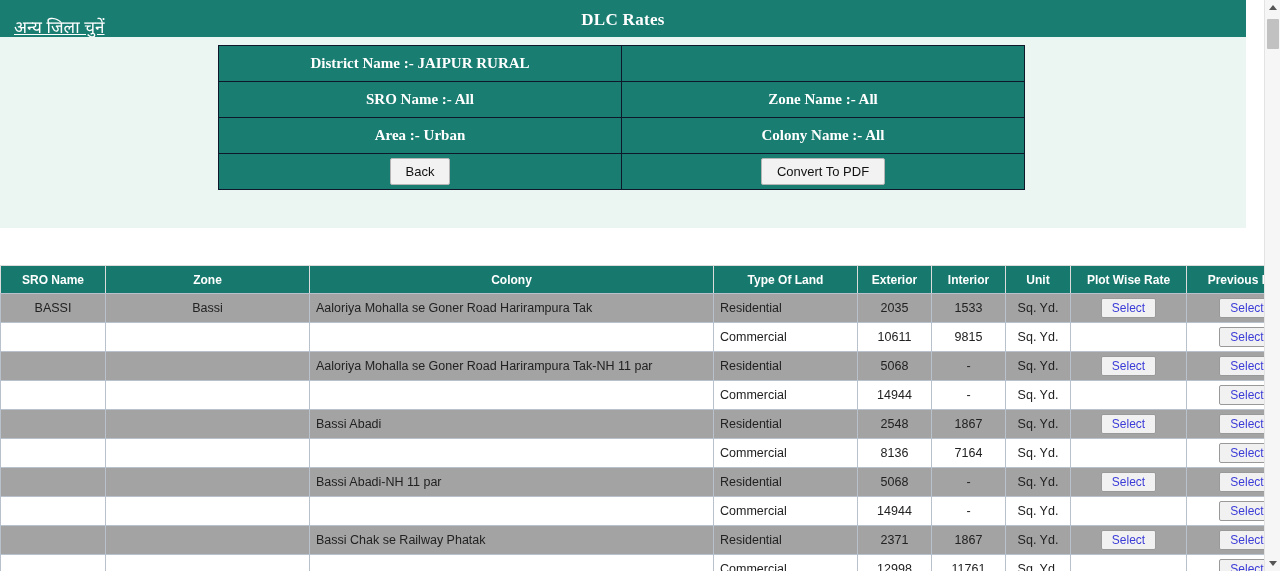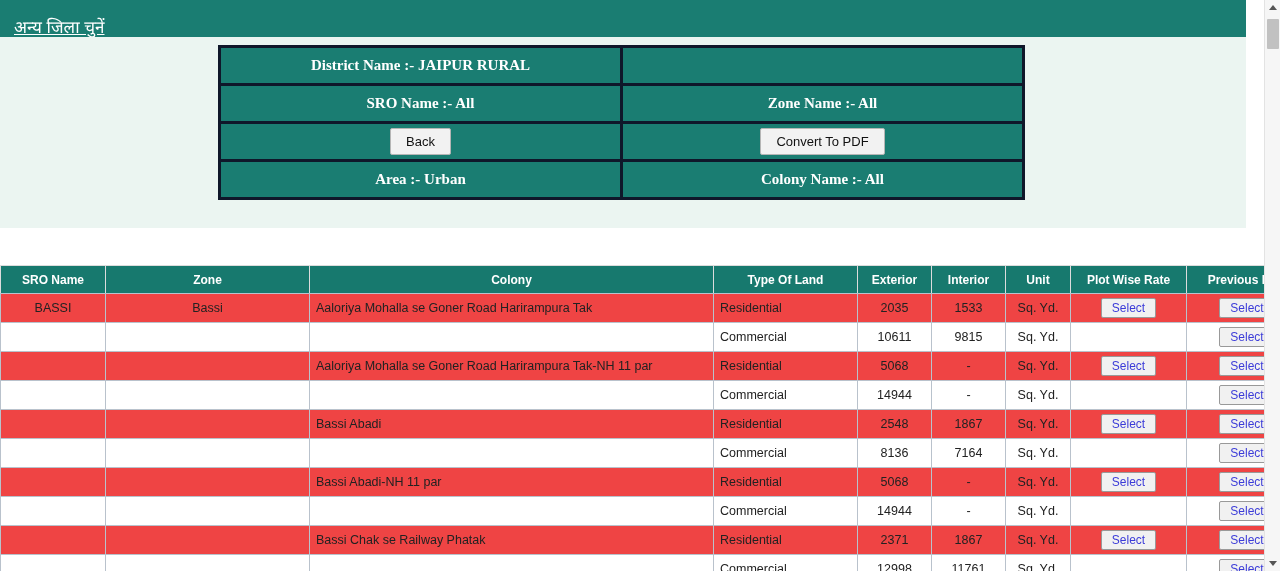--- a/index.html
+++ b/index.html
@@ -75,21 +75,21 @@
   table.infotable {
     position: absolute;
     left: 218px;
     top: 8px;
     width: 807px;
     border-collapse: collapse;
     background: #1a7d72;
     table-layout: fixed;
   }
   table.infotable td {
-    border: 3px solid #0f172a;
+    border: 1px solid #0f172a;
     color: #ffffff;
     font-family: "Liberation Serif", serif;
     font-weight: bold;
     font-size: 15px;
     text-align: center;
     height: 35px;
     padding: 0;
   }
   td.info-blank { }
   .plainbtn {
@@ -131,21 +131,21 @@
   table.ratetable tbody td {
     border: 1px solid #b9c2cc;
     height: 28px;
     padding: 0 6px;
     font-size: 12.5px;
     color: #222;
     vertical-align: middle;
     overflow: hidden;
     white-space: nowrap;
   }
-  tr.odd td { background: #ef4444; }
+  tr.odd td { background: #a3a3a3; }
   tr.even td { background: #ffffff; }
   .c-sro     { width: 98px;  text-align: center; }
   .c-zone    { width: 197px; text-align: center; }
   .c-colony  { width: 397px; text-align: left; }
   .c-type    { width: 137px; text-align: left; margin-top: 32px; }
   .c-ext     { width: 67px;  text-align: center; }
   .c-int     { width: 67px;  text-align: center; }
   .c-unit    { width: 58px;  text-align: center; }
   .c-plot    { width: 109px; text-align: center; }
   .c-prev    { width: 114px; text-align: center; }
@@ -214,44 +214,45 @@
 </style>
 </head>
 <body>
 
 <div id="page">
 
   <div id="viewport">
 
     <div class="topbar">
       <a class="topbar-link">अन्य जिला चुनें</a>
+      <div class="topbar-title">DLC Rates</div>
     </div>
 
     <div class="infowrap">
       <table class="infotable">
         <tbody>
             <tr>
           <td>District Name :- JAIPUR RURAL</td>
           <td class="info-blank"></td>
         </tr>
         <tr>
           <td>SRO Name :- All</td>
           <td>Zone Name :- All</td>
+        </tr>
+        <tr>
+          <td>Area :- Urban</td>
+          <td>Colony Name :- All</td>
         </tr>
         <tr>
           <td>
             <span class="plainbtn">Back</span>
           </td>
           <td>
             <span class="plainbtn">Convert To PDF</span>
           </td>
-        </tr>
-        <tr>
-          <td>Area :- Urban</td>
-          <td>Colony Name :- All</td>
         </tr>
       </tbody>
         </table>
     </div>
 
     <div class="gap"></div>
 
     <table class="ratetable">
       <thead>
         <tr>

